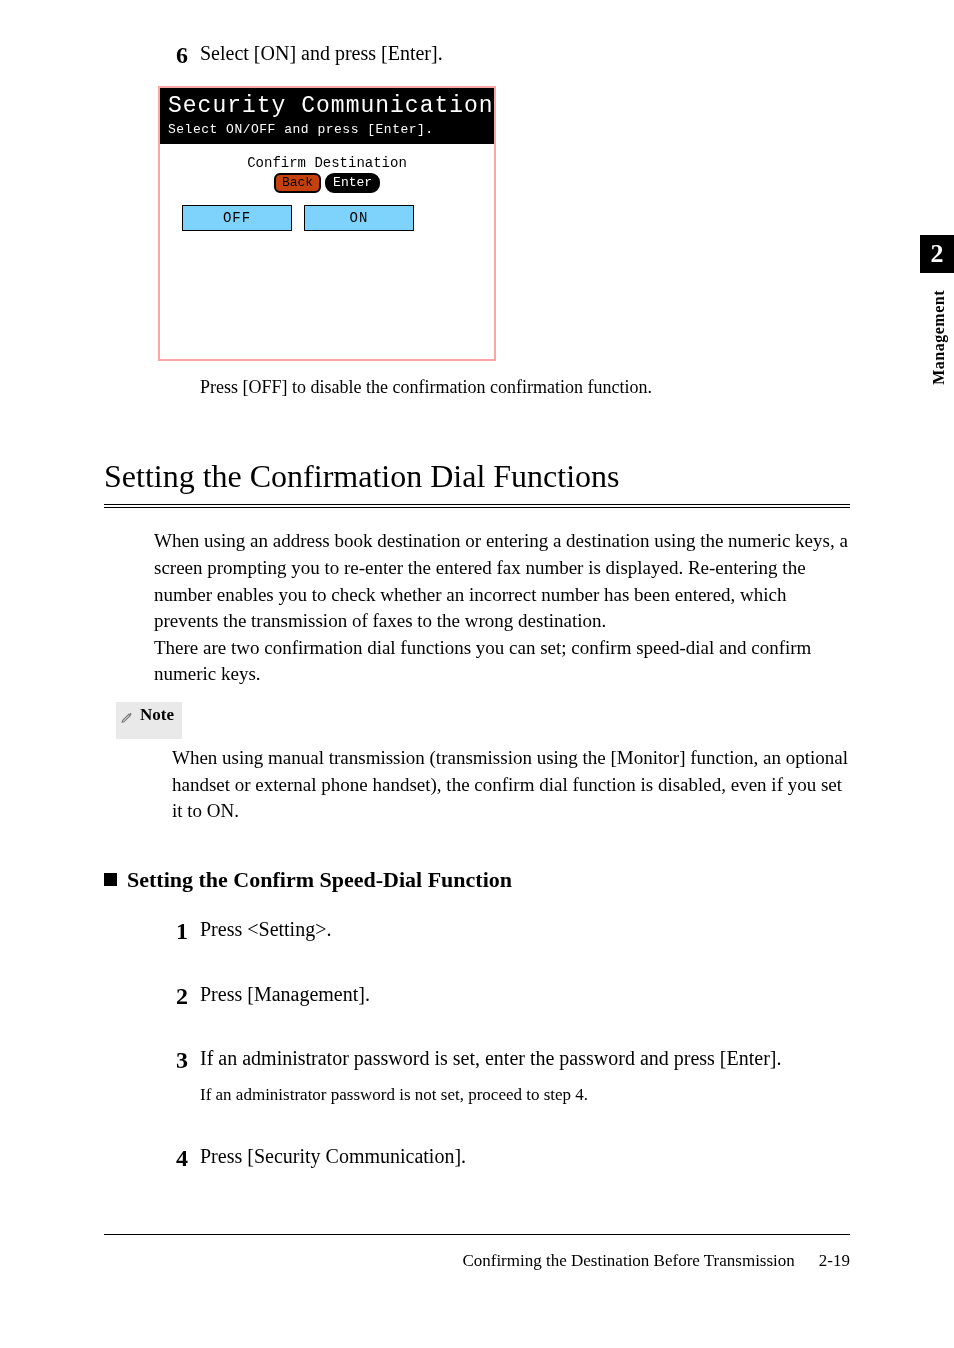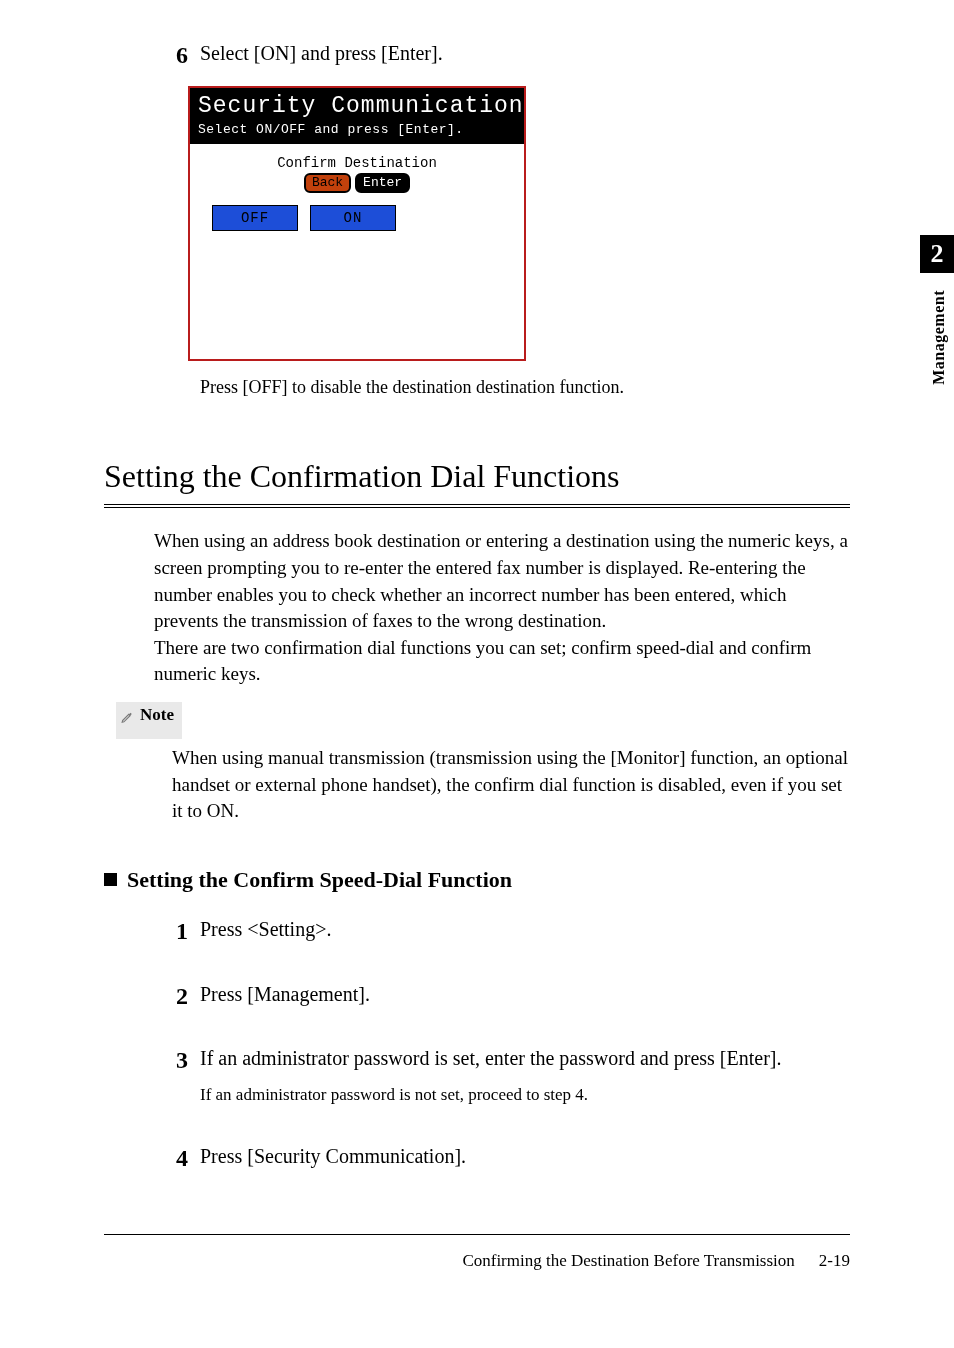--- a/index.html
+++ b/index.html
@@ -65,23 +65,23 @@
     padding-right: 12px;
     line-height: 1.1;
     padding-top: 2px;
   }
   .step .body { flex: 1; }
   .step .body .main { font-size: 20px; }
   .step .body .sub  { font-size: 17px; margin-top: 12px; }
 
   
   .lcd {
-    margin: 18px 0 4px 84px;
+    margin: 18px 0 4px 54px;
     width: 338px;
-    border: 2px solid #b91c1c;
+    border: 2px solid #fca5a5;
     background: #fff;
     font-family: "Lucida Console", "Courier New", monospace;
     color: #000;
   }
   .lcd-hdr {
     background: #000;
     color: #fff;
     padding: 6px 8px 6px 8px;
   }
   .lcd-title {
@@ -114,36 +114,37 @@
     line-height: 18px;
     height: 20px;
     display: inline-flex;
     align-items: center;
     background: #c2410c;
   }
   .lcd-btn.inv {
     background: #000;
     color: #fff;
     border-color: #000;
+    border-radius: 9px;
   }
   .lcd-opts {
     display: flex;
     gap: 12px;
     padding: 6px 0 8px 22px;
   }
   .opt {
-    width: 86px;
+    width: 110px;
     height: 26px;
     border: 1.5px solid #000;
     display: flex;
     align-items: center;
     justify-content: center;
     font-size: 14px;
     letter-spacing: 1px;
-    background: #1d4ed8;
+    background: #7dd3fc;
   }
   .lcd-spacer { height: 120px; }
 
   .after-lcd {
     margin: 14px 0 0 96px;
     font-size: 18px;
   }
 
   
   .h1 {
@@ -249,21 +250,21 @@
         <span class="lcd-btn inv">Enter</span>
       </span>
     </div>
     <div class="lcd-opts">
       <span class="opt">OFF</span>
       <span class="opt">ON</span>
     </div>
     <div class="lcd-spacer"></div>
   </div>
 
-  <div class="after-lcd">Press [OFF] to disable the destination destination function.</div>
+  <div class="after-lcd">Press [OFF] to disable the confirmation confirmation function.</div>
 
   <div class="h1">Setting the Confirmation Dial Functions</div>
 
   <div class="para1" style="white-space: pre-line;">When using an address book destination or entering a destination using the numeric keys, a screen prompting you to re-enter the entered fax number is displayed. Re-entering the number enables you to check whether an incorrect number has been entered, which prevents the transmission of faxes to the wrong destination.
 There are two confirmation dial functions you can set; confirm speed-dial and confirm numeric keys.</div>
 
   <div class="note">
     <span class="note-label">
       <span class="pencil">
         <svg viewBox="0 0 16 16" width="14" height="14">

